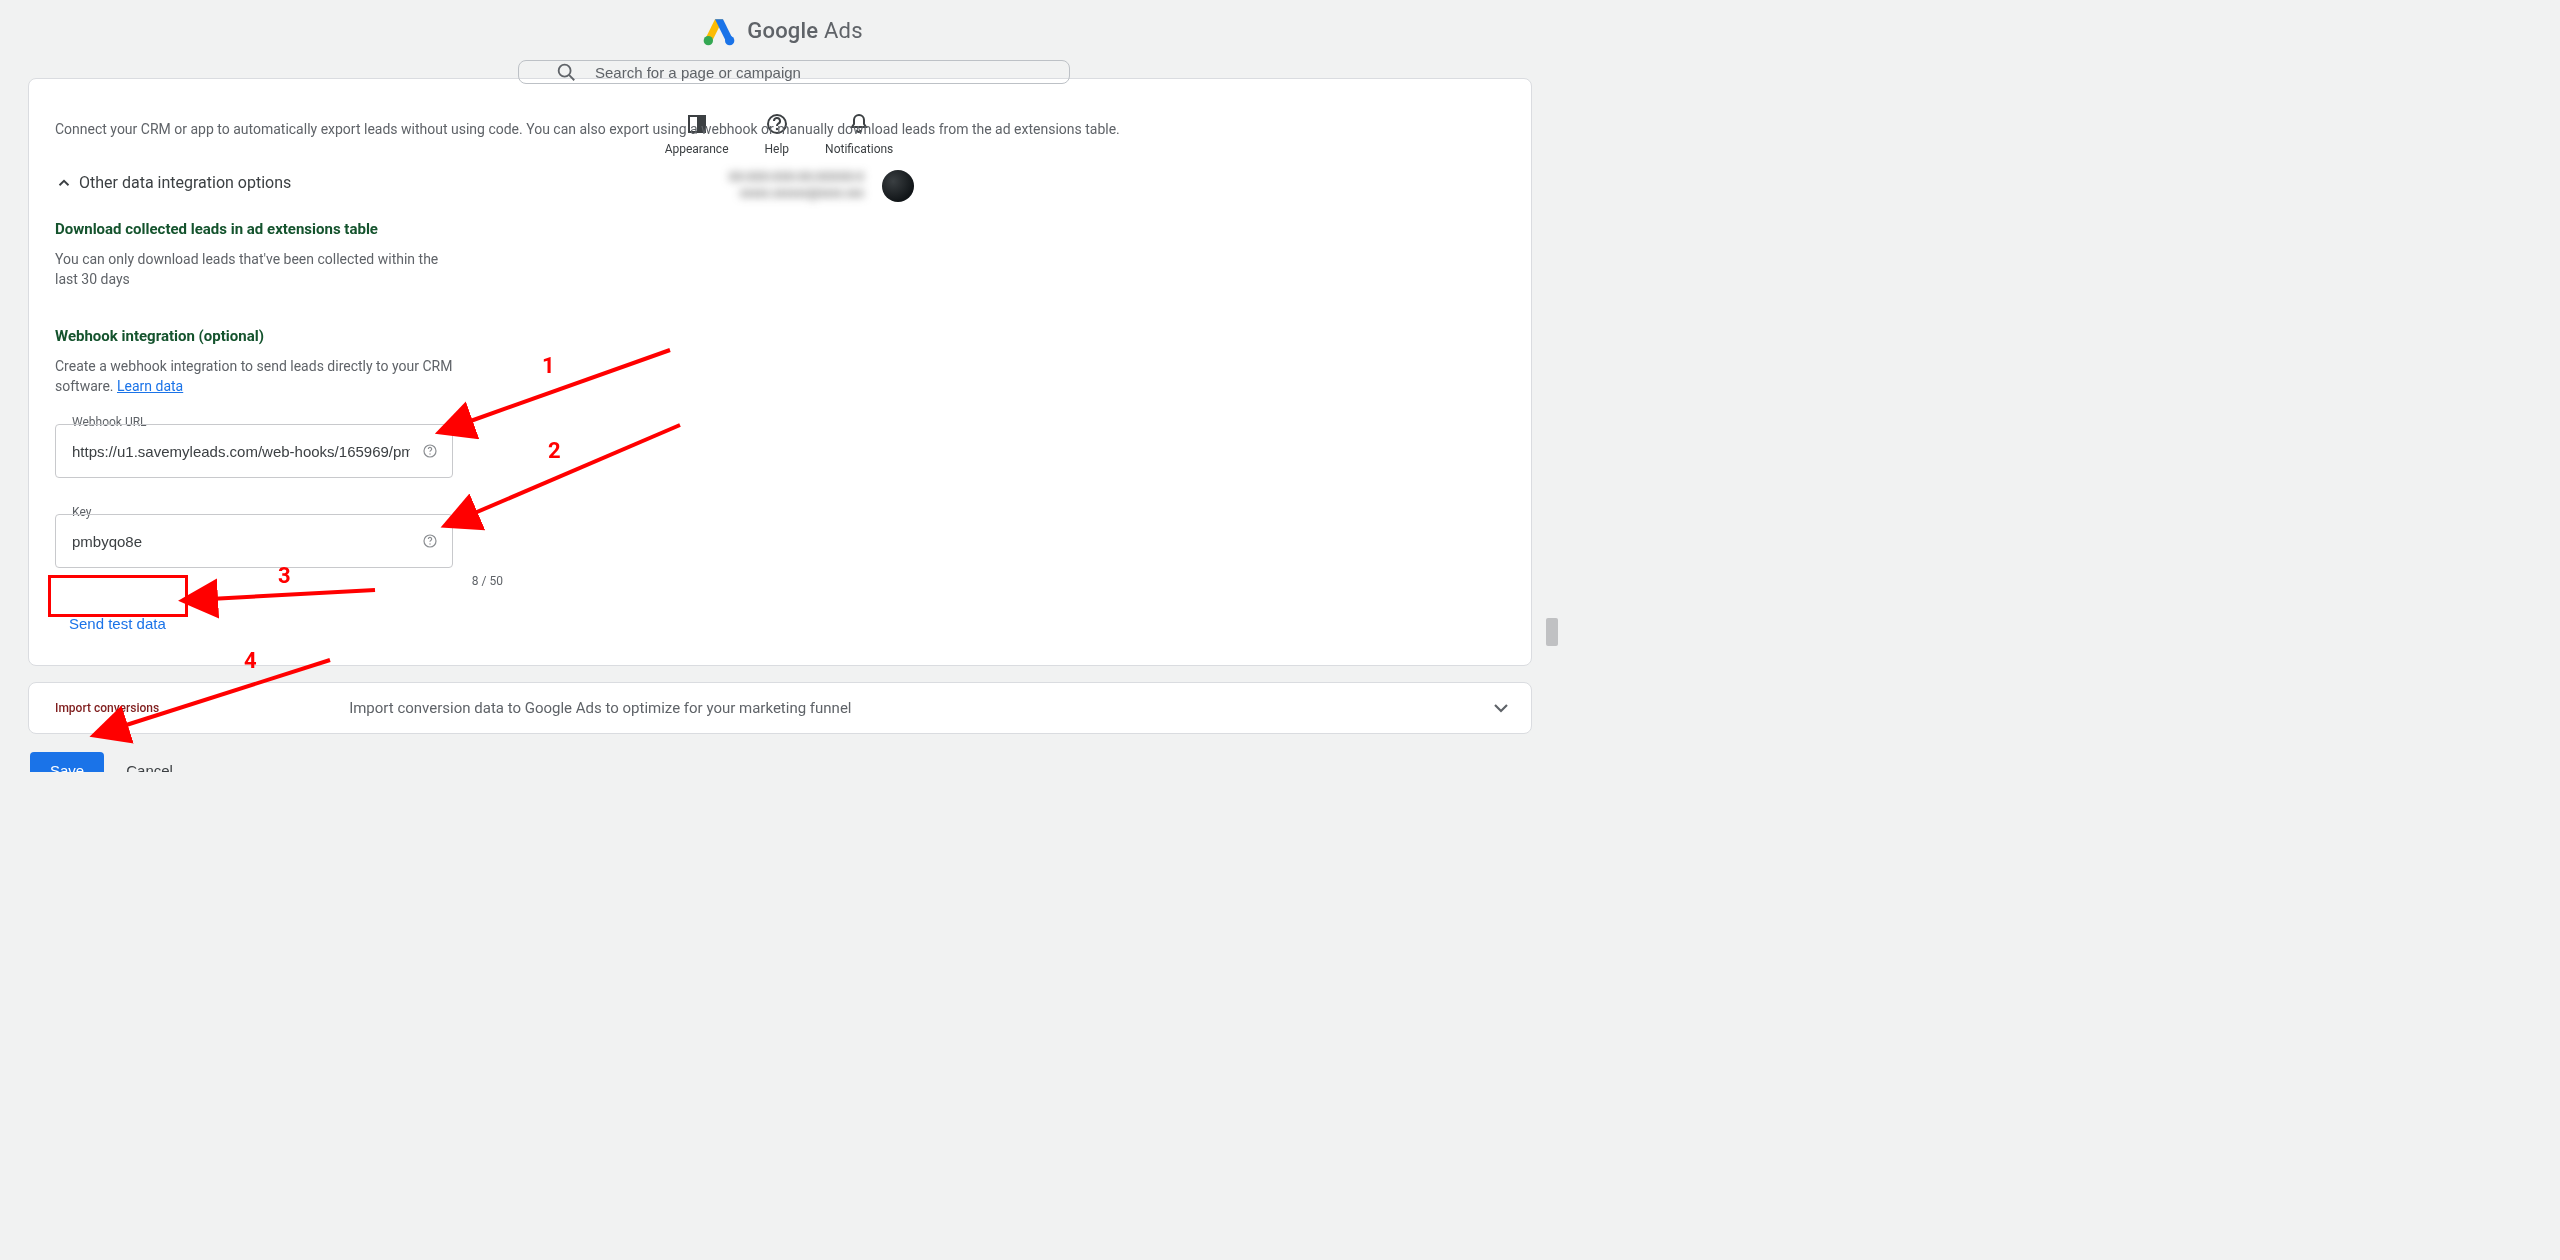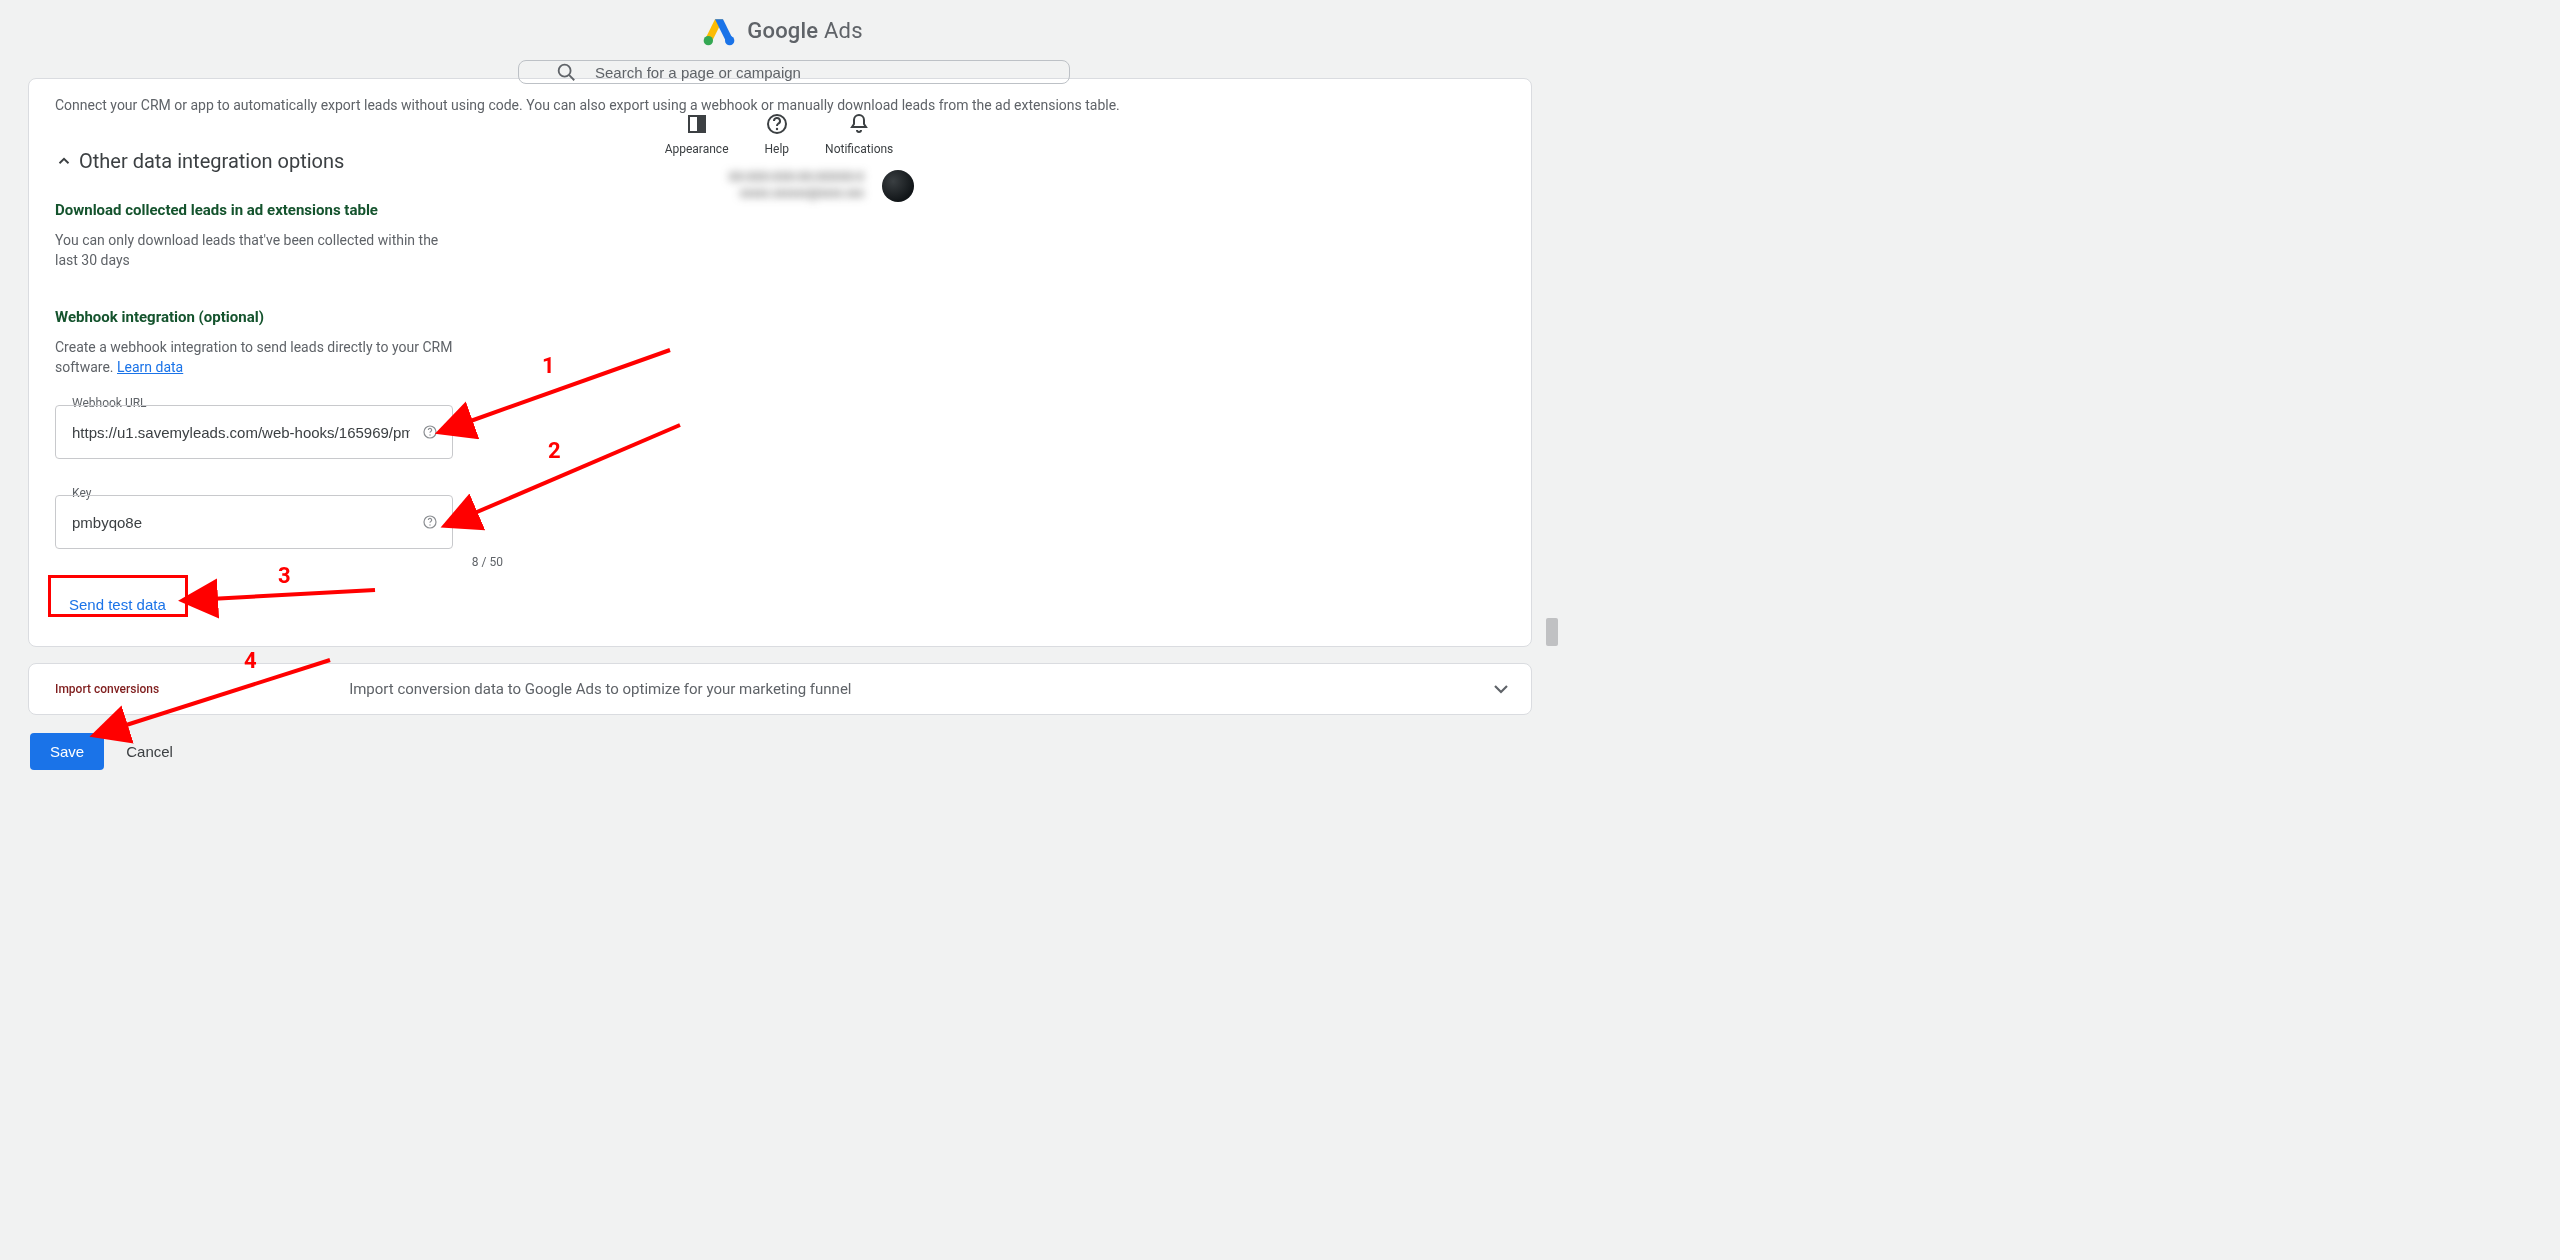--- a/index.html
+++ b/index.html
@@ -98,30 +98,30 @@
     .card-title { font-size: 18px; color: #3c4043; font-weight: 500; }
     .card-subtitle-inline { font-size: 16px; color: #5f6368; }
     .chev-up-right {
       position: absolute;
       right: 0;
       top: 0;
       width: 24px; height: 24px;
       color: #5f6368;
       cursor: pointer;
     }
-    .card-desc { font-size: 14px; color: #5f6368; }
+    .card-desc { font-size: 14px; color: #5f6368; margin-top: 24px; }
     .section-toggle {
       display: flex;
       align-items: center;
       gap: 6px;
       margin-top: 36px;
       cursor: pointer;
     }
     .section-toggle .chev { width: 18px; height: 18px; color: #3c4043;}
-    .section-toggle-label { font-size: 20px; color: #3c4043; }
+    .section-toggle-label { font-size: 16px; color: #3c4043; }
     .subhead { font-size: 15px; color: #14532d; font-weight: 700; margin-top: 28px; }
     .subdesc { font-size: 14px; color: #5f6368; margin-top: 12px; max-width: 390px; line-height: 1.4;}
     .sect2 { margin-top: 38px;}
     .sect2 .subdesc { max-width: 400px;}
     .learn-link { color: #1a73e8; text-decoration: underline; cursor: pointer; }
 
     .field-wrap {
       position: relative;
       width: 398px;
       margin-top: 18px;

